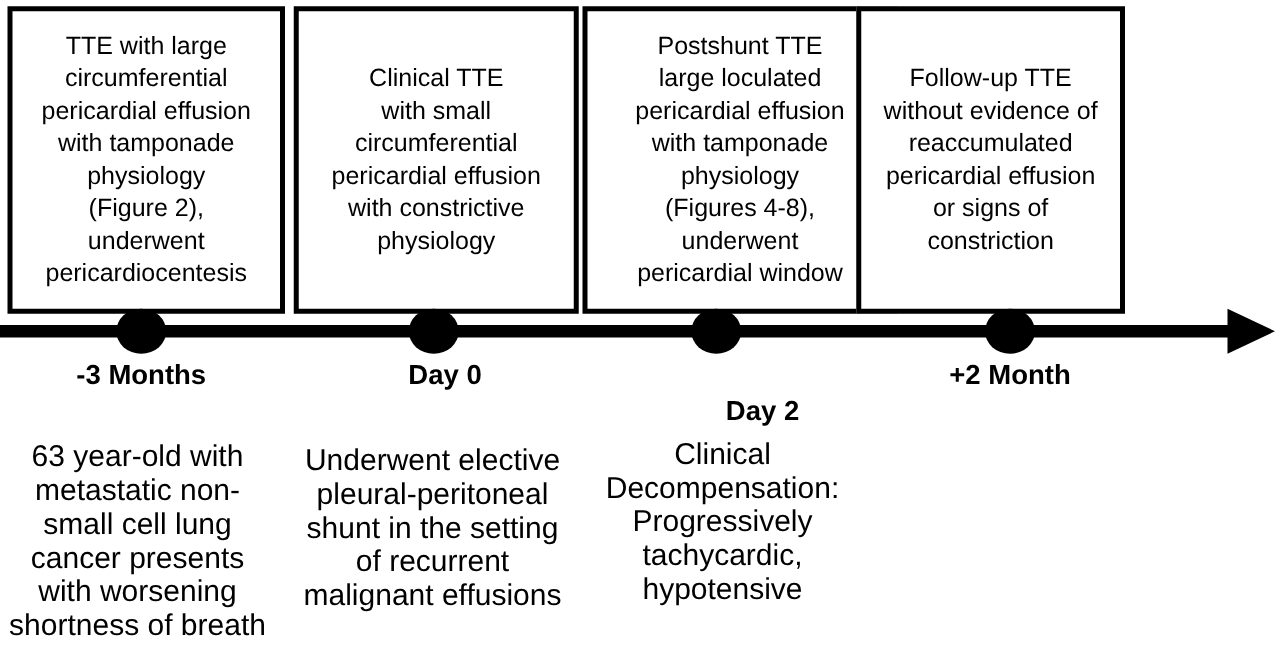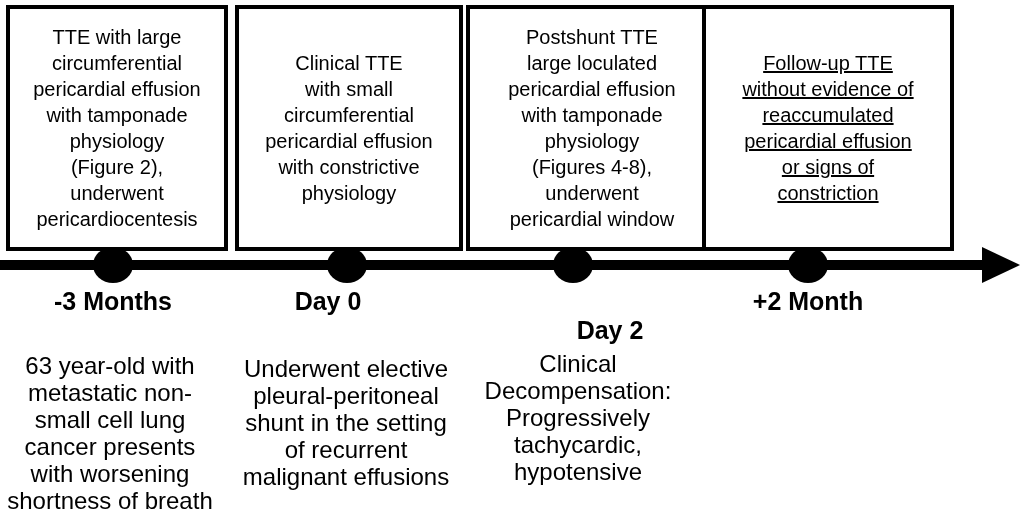--- a/index.html
+++ b/index.html
@@ -26,21 +26,21 @@
   .event-box .box-text {
     text-align: center;
     font-size: 20px;
     line-height: 26px;
     white-space: pre-line;
     width: 100%;
   }
   .box-1 { left: 6px;   width: 222px; }
   .box-2 { left: 235px; width: 228px; }
   .box-3 { left: 466px; width: 252px; }
-  .box-4 { left: 702px; width: 252px; text-decoration: underline; }
+  .box-4 { left: 685px; width: 215px; }
 
   .tl-line {
     position: absolute;
     left: 0;
     top: 260px;
     width: 990px;
     height: 10px;
     background: #000000;
   }
   .tl-arrow {
@@ -63,26 +63,26 @@
   }
   .dot-1 { left: 93px; }
   .dot-2 { left: 327px; }
   .dot-3 { left: 553px; }
   .dot-4 { left: 788px; }
 
   .time-label {
     position: absolute;
     top: 287px;
     transform: translateX(-50%);
-    font-size: 25px;
+    font-size: 22px;
     font-weight: bold;
     white-space: nowrap;
   }
   .label-1 { left: 113px; }
-  .label-2 { left: 328px; }
+  .label-2 { left: 356px; }
   .label-3 { left: 610px; margin-top: 29px; }
   .label-4 { left: 808px; }
 
   .note {
     position: absolute;
     transform: translateX(-50%);
     text-align: center;
     font-size: 24px;
     line-height: 27px;
     white-space: pre-line;

